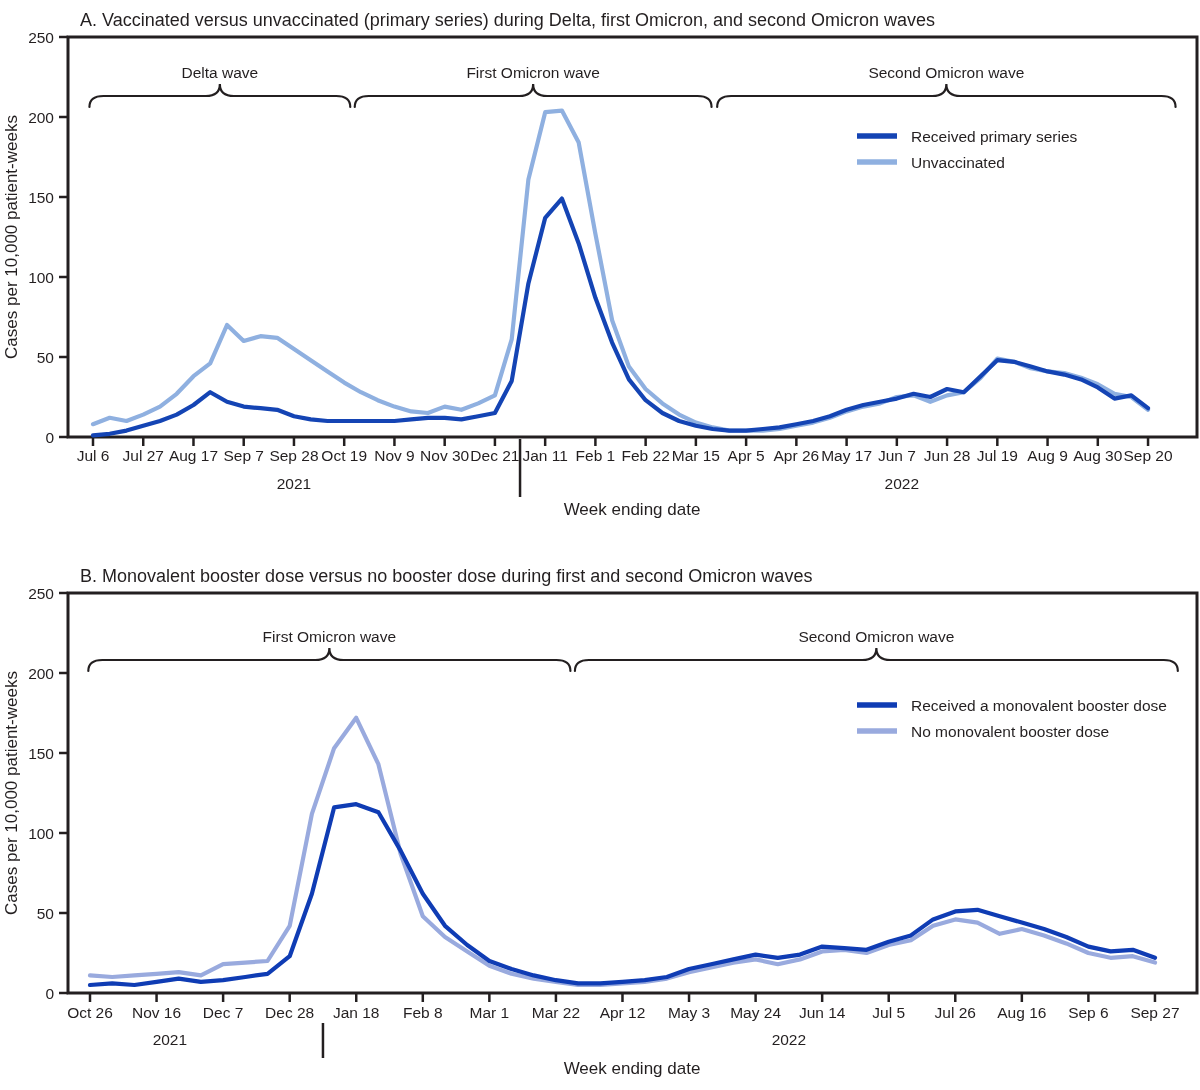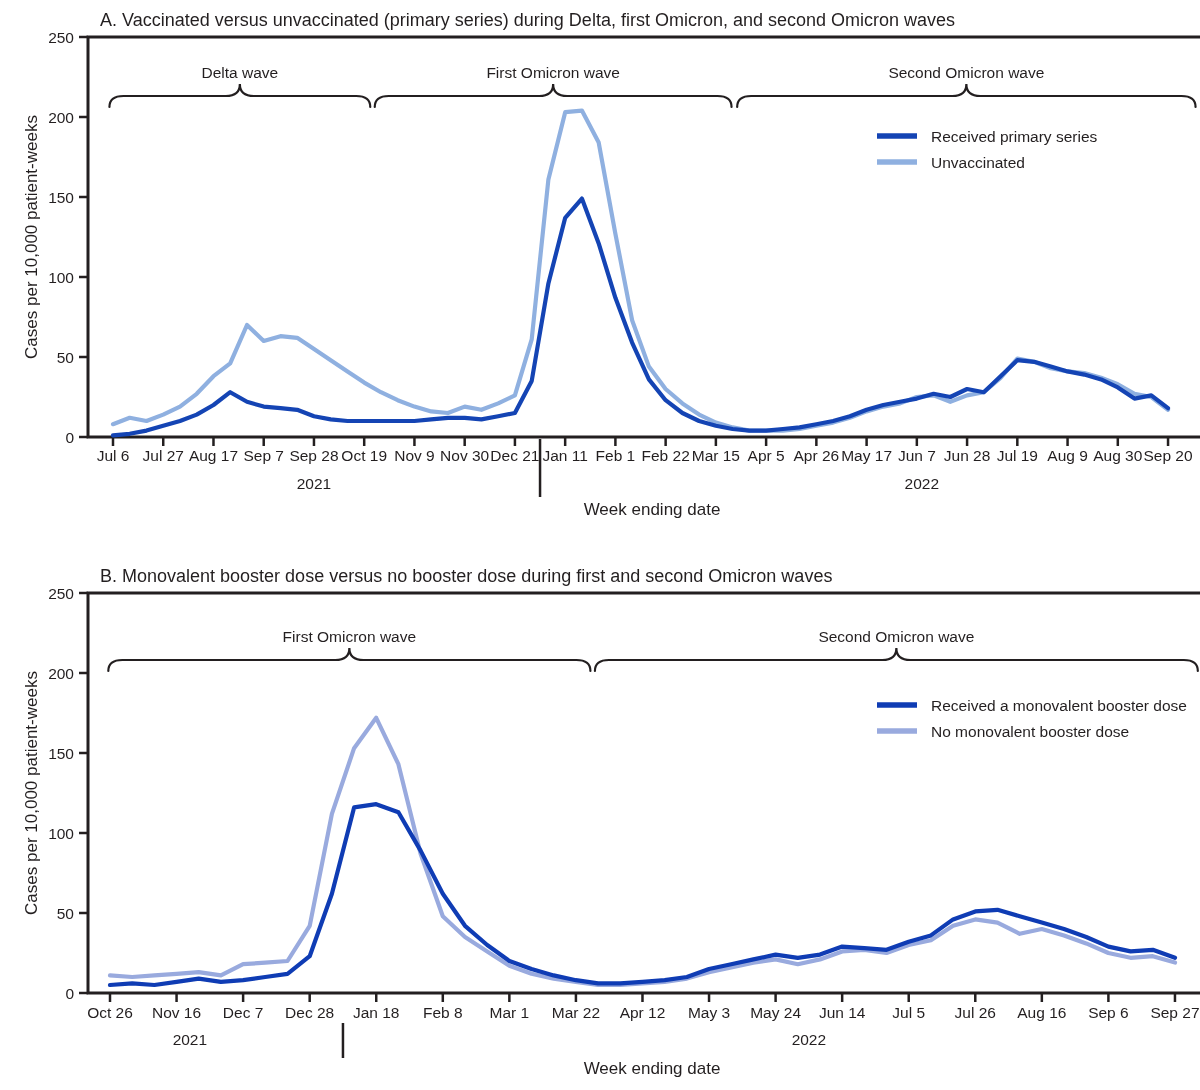--- a/index.html
+++ b/index.html
@@ -1,17 +1,17 @@
 <!DOCTYPE html>
 <html><head>
 <meta charset="utf-8">
 <style>
   html,body{margin:0;padding:0;background:#ffffff;}
   #wrap{position:relative;width:1096px;height:1090px;background:#ffffff;
-        font-family:"Liberation Sans", sans-serif;margin-left:20px;}
+        font-family:"Liberation Sans", sans-serif;}
   svg text{fill:#231f20;font-family:"Liberation Sans", sans-serif;}
   .panel-title{font-size:18px;}
   .axis-title{font-size:17px;}
   .tick-label{font-size:15.5px;}
   .year-label{font-size:15.5px;}
   .wave-label{font-size:15.5px;}
   .legend-label{font-size:15.5px;}
 </style>
 </head>
 <body>

